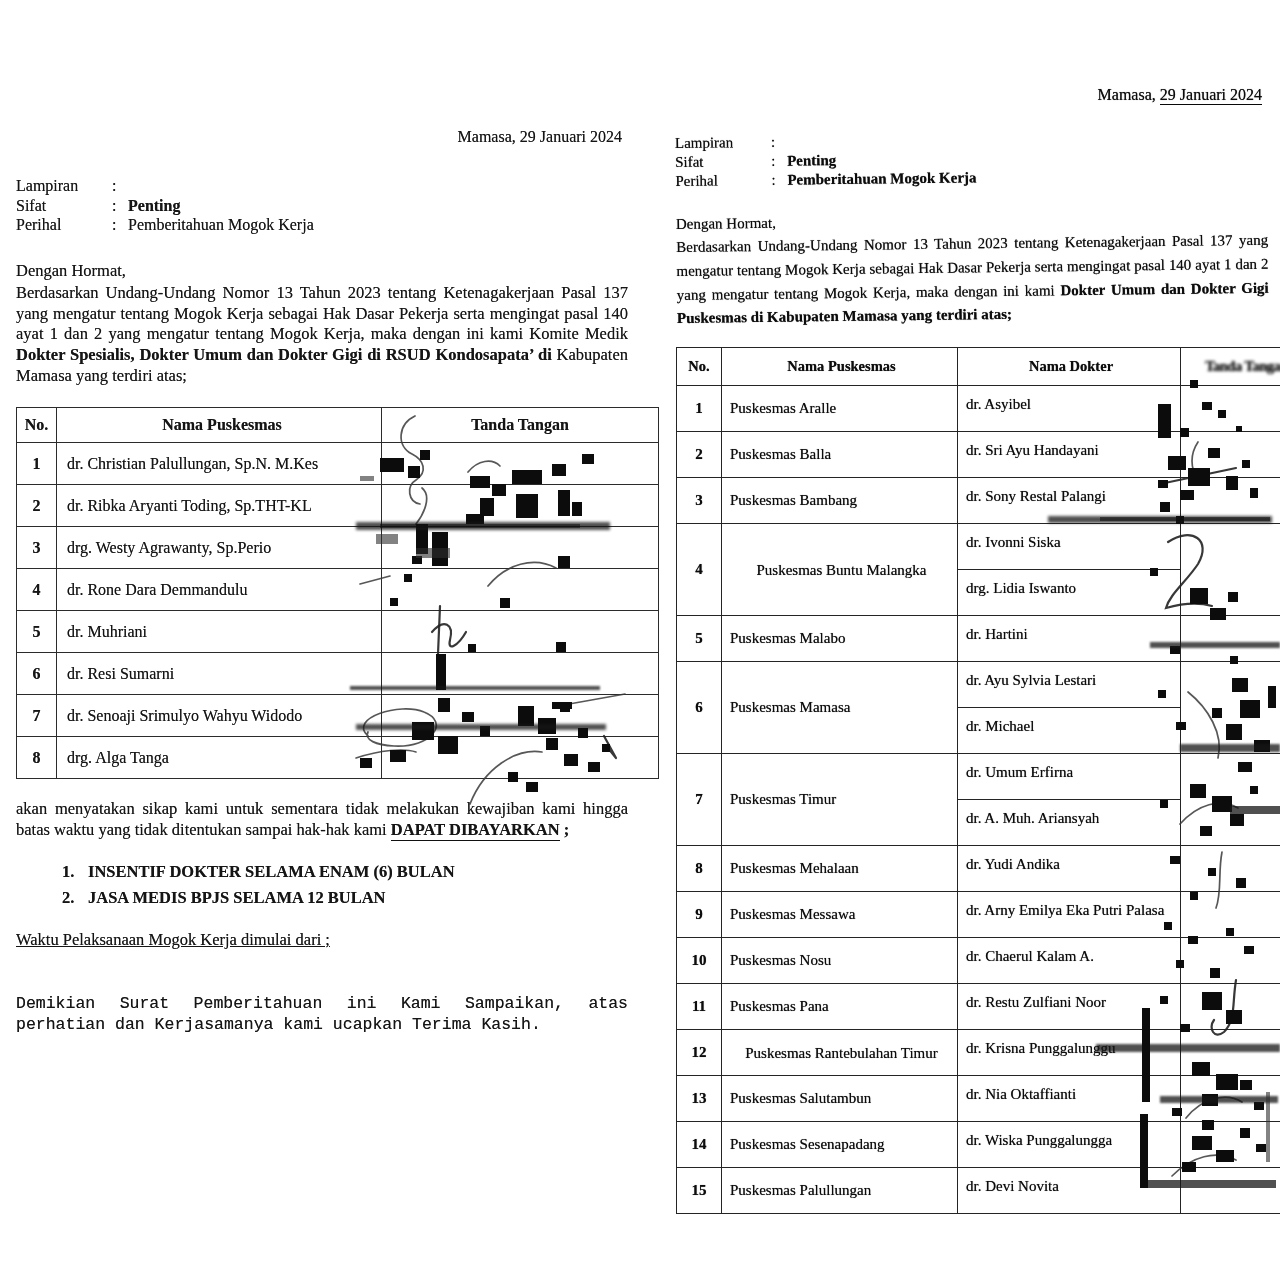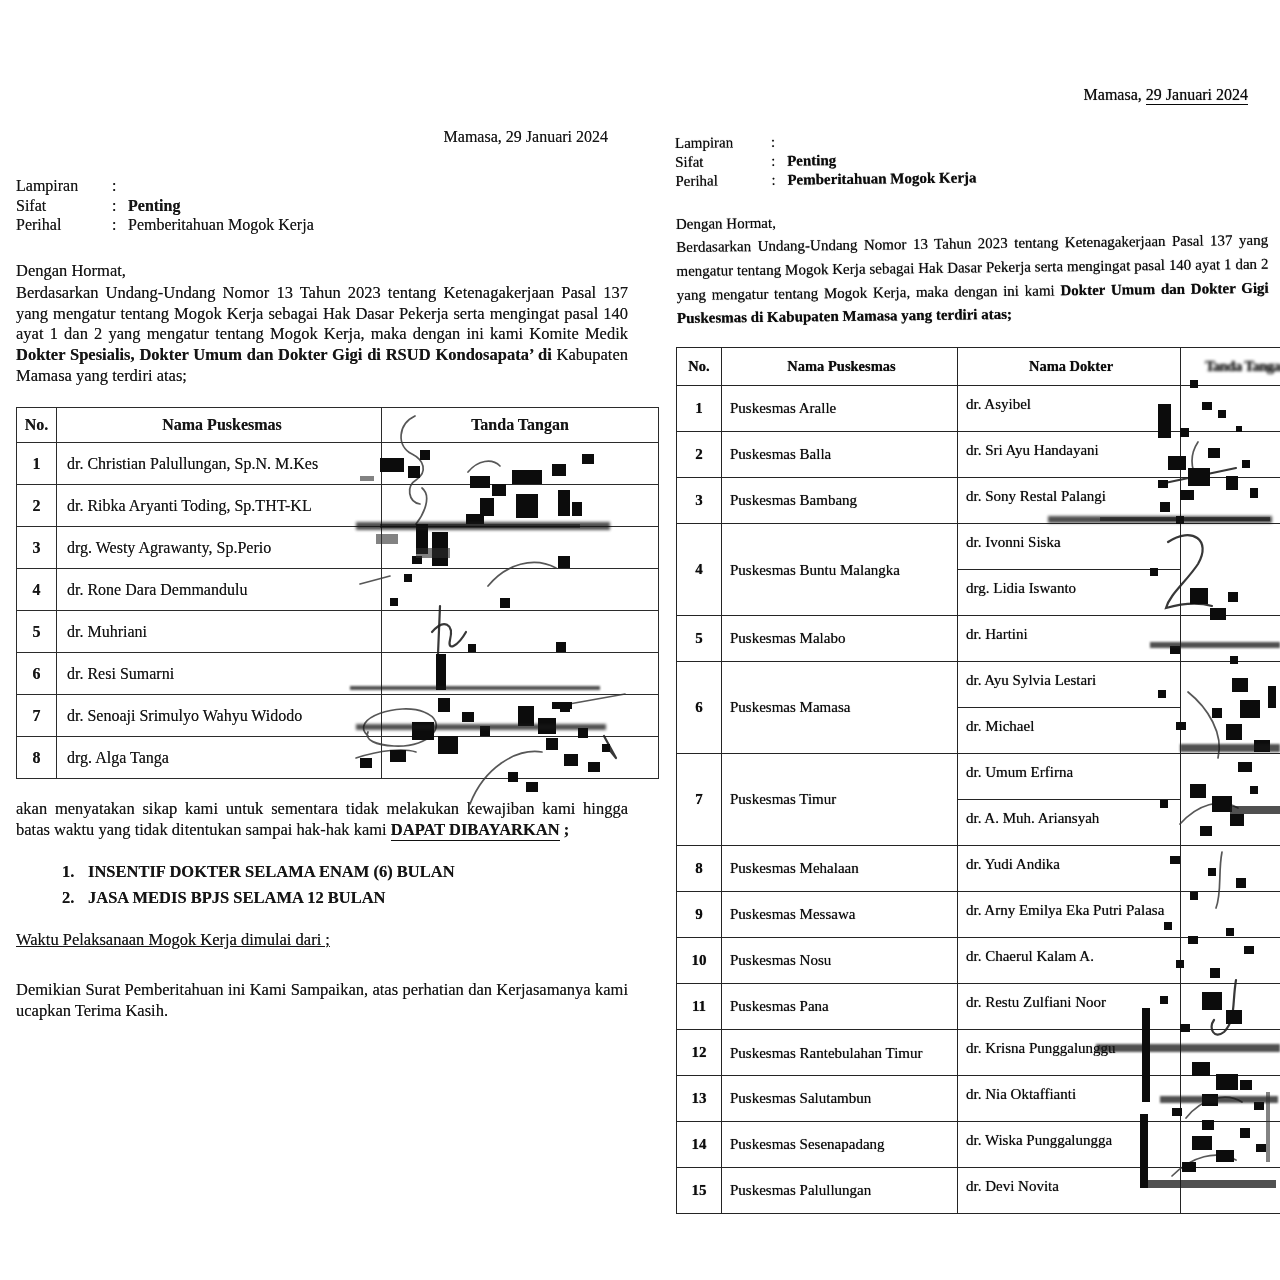--- a/index.html
+++ b/index.html
@@ -1,20 +1,20 @@
 <!DOCTYPE html>
 <html><head>
 <meta charset="utf-8">
 <style>
   html,body{margin:0;padding:0;background:#ffffff;width:1280px;height:1280px;overflow:hidden;
     font-family:"Liberation Serif","DejaVu Serif",serif;color:#151515;}
   .page{position:absolute;}
   #page-left{left:16px;top:128px;width:612px;text-shadow:0 0 .35px rgba(0,0,0,.6);}
   #page-right{left:676px;top:86px;width:592px;text-shadow:0 0 .7px rgba(0,0,0,.7);filter:blur(.35px) contrast(1.08);}
-  .date-line{text-align:right;font-size:16px;margin:0 20px 30px 0;}
+  .date-line{text-align:right;font-size:16px;margin:0 6px 30px 0;}
   .u{border-bottom:1.6px solid #111;padding-bottom:1px;}
   .meta{margin-bottom:26px;}
   .meta-row{display:flex;font-size:16px;line-height:1.22;}
   #page-right .meta-row{font-size:15px;line-height:1.25;}
   .meta-label{width:96px;}
   .meta-colon{width:16px;}
   .b{font-weight:bold;}
   .salutation{font-size:16.5px;margin:0 0 2px 0;}
   #page-right .salutation{font-size:15px;margin-bottom:3px;}
   .para{font-size:16.5px;line-height:1.27;text-align:justify;margin:0;}
@@ -28,30 +28,30 @@
   .tbl-left .c-no{width:31px;text-align:center;font-weight:bold;}
   .tbl-left .c-name{width:310px;padding-left:10px;}
   .tbl-left .c-sig{width:268px;}
   .tbl-right{margin-top:16px;width:592px;}
   .tbl-right th{height:28px;font-size:14.5px;}
   .tbl-right td{height:36px;font-size:15px;}
   .tbl-right .c-no{width:36px;text-align:center;font-weight:bold;}
   .tbl-right .c-pusk{width:223px;padding-left:8px;}
   .tbl-right .c-dok{width:210px;padding-left:8px;vertical-align:top;padding-top:7px;line-height:1.55;}
   .tbl-right .c-sig{width:123px;}
-  .tbl-right .wrap-tall{line-height:2.0;}
+  .tbl-right .wrap-tall{line-height:2.0;text-align:center;}
   .garble{filter:blur(1.8px) contrast(1.7);letter-spacing:-.5px;}
   .statement{margin-top:20px;}
   .demands{margin:18px 0 0 46px;}
   .demand-row{display:flex;font-size:16.5px;font-weight:bold;line-height:1.55;}
   .demand-num{width:26px;}
   .schedule-intro{font-size:16.5px;margin-top:20px;text-decoration:underline;}
   .schedule-line{font-size:16.5px;margin-top:18px;}
   .schedule-line2{font-size:16.5px;font-weight:bold;margin:14px 0 0 116px;}
-  .closing{margin-top:30px;}
+  .closing{margin-top:44px;font-family:Liberation Mono, monospace;}
   svg.sig{position:absolute;pointer-events:none;}
   .pen{fill:none;stroke:#3a3a3a;stroke-width:1.7;stroke-linecap:round;opacity:.85;}
   .pen2{fill:none;stroke:#222;stroke-width:2.2;stroke-linecap:round;opacity:.9;}
   .blk{fill:#0c0c0c;}
   .blkg{fill:#2e2e2e;opacity:.6;}
   .streak{fill:#161616;opacity:.75;}
 </style>
 </head>
 <body>
 

